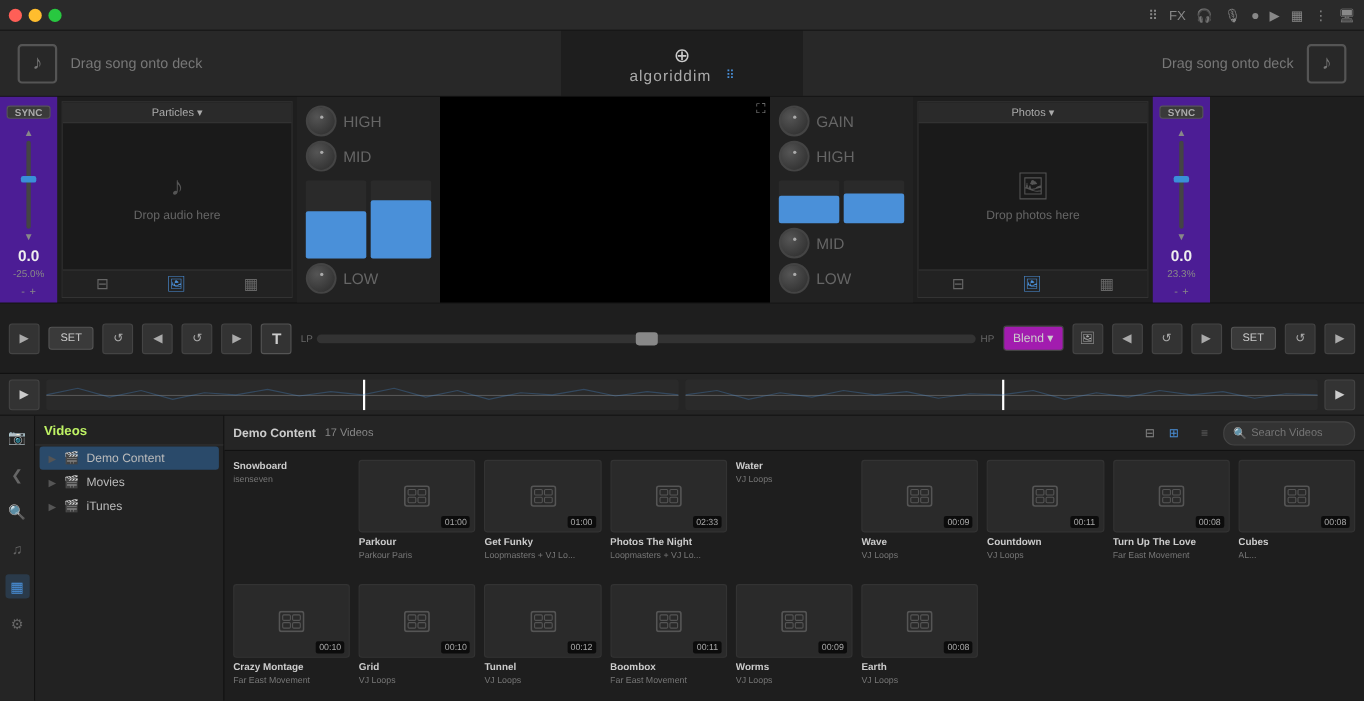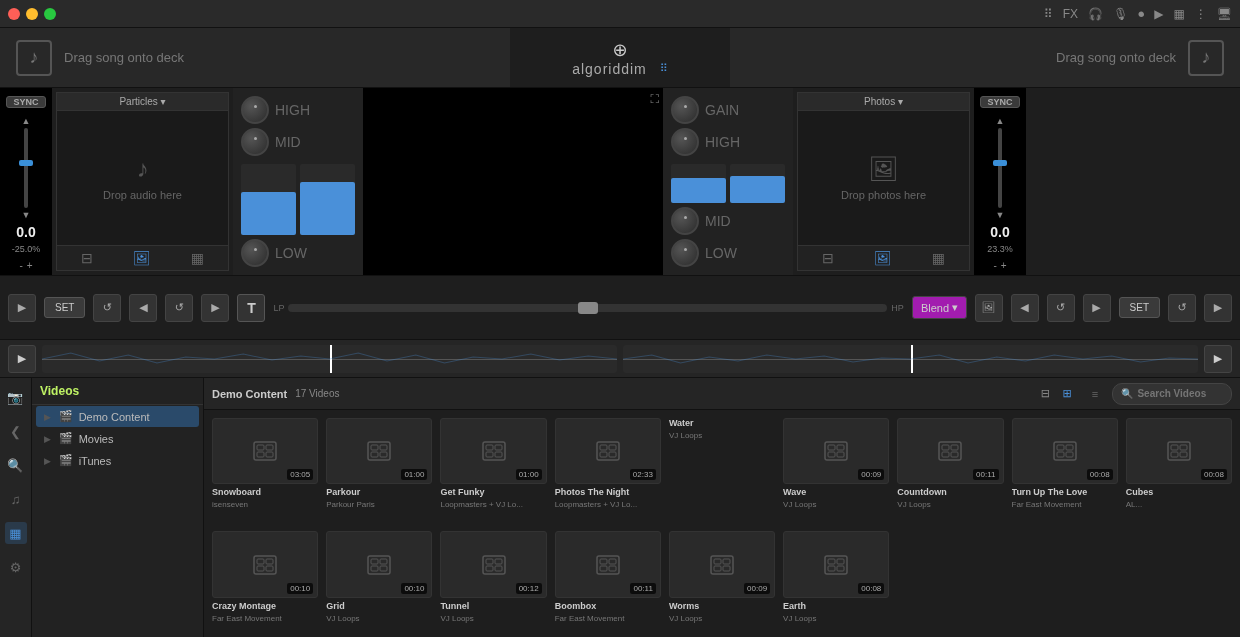--- a/index.html
+++ b/index.html
@@ -97,21 +97,21 @@
       background: #1e1e1e;
       border-bottom: 1px solid #111;
     }
     .sync-section {
       width: 52px;
       display: flex;
       flex-direction: column;
       align-items: center;
       padding: 8px 4px;
       gap: 4px;
-      background: #000000;
+      background: #4c1d95;
     }
     .sync-btn {
       width: 40px;
       height: 18px;
       background: #3a3a3a;
       border: 1px solid #555;
       border-radius: 3px;
       color: #aaa;
       font-size: 9px;
       font-weight: bold;
@@ -146,21 +146,21 @@
       font-size: 14px;
       color: #eee;
       font-weight: bold;
     }
     .bpm-sub {
       font-size: 9px;
       color: #888;
     }
 
     .visual-section {
-      width: 173px;
+      width: 210px;
       background: #1a1a1a;
       border: 1px solid #333;
       margin: 4px;
       position: relative;
       display: flex;
       flex-direction: column;
     }
     .visual-label {
       font-size: 10px;
       color: #aaa;
@@ -502,21 +502,20 @@
       padding: 0 8px;
       gap: 4px;
     }
     .search-input {
       background: transparent;
       border: none;
       outline: none;
       color: #aaa;
       font-size: 10px;
       width: 100%;
-      font-weight: bold;
     }
 
     
     .video-grid {
       flex: 1;
       overflow-y: auto;
       padding: 8px;
       display: grid;
       grid-template-columns: repeat(9, 1fr);
       gap: 8px;
@@ -852,30 +851,20 @@
         <div class="view-btn active">⊞</div>
         <div class="view-btn">≡</div>
         <div class="search-box">
           <span style="color:#888;font-size:10px;">🔍</span>
           <input type="text" class="search-input" placeholder="Search Videos" style="">
         </div>
       </div>
     </div>
     <div class="video-grid" id="video-grid">
         <div class="video-item">
-    <div class="video-thumb">
-      <svg width="24" height="20" viewBox="0 0 24 20" fill="none" xmlns="http://www.w3.org/2000/svg">
-        <rect x="1" y="1" width="22" height="18" rx="2" stroke="#555" stroke-width="1.5"></rect>
-        <rect x="4" y="4" width="7" height="5" rx="1" stroke="#555" stroke-width="1"></rect>
-        <rect x="13" y="4" width="7" height="5" rx="1" stroke="#555" stroke-width="1"></rect>
-        <rect x="4" y="11" width="7" height="5" rx="1" stroke="#555" stroke-width="1"></rect>
-        <rect x="13" y="11" width="7" height="5" rx="1" stroke="#555" stroke-width="1"></rect>
-      </svg>
-      <span class="video-duration">03:05</span>
-    </div>
     <div class="video-title">Snowboard</div>
     <div class="video-subtitle">isenseven</div>
   </div>
         <div class="video-item">
     <div class="video-thumb">
       <svg width="24" height="20" viewBox="0 0 24 20" fill="none" xmlns="http://www.w3.org/2000/svg">
         <rect x="1" y="1" width="22" height="18" rx="2" stroke="#555" stroke-width="1.5"></rect>
         <rect x="4" y="4" width="7" height="5" rx="1" stroke="#555" stroke-width="1"></rect>
         <rect x="13" y="4" width="7" height="5" rx="1" stroke="#555" stroke-width="1"></rect>
         <rect x="4" y="11" width="7" height="5" rx="1" stroke="#555" stroke-width="1"></rect>

